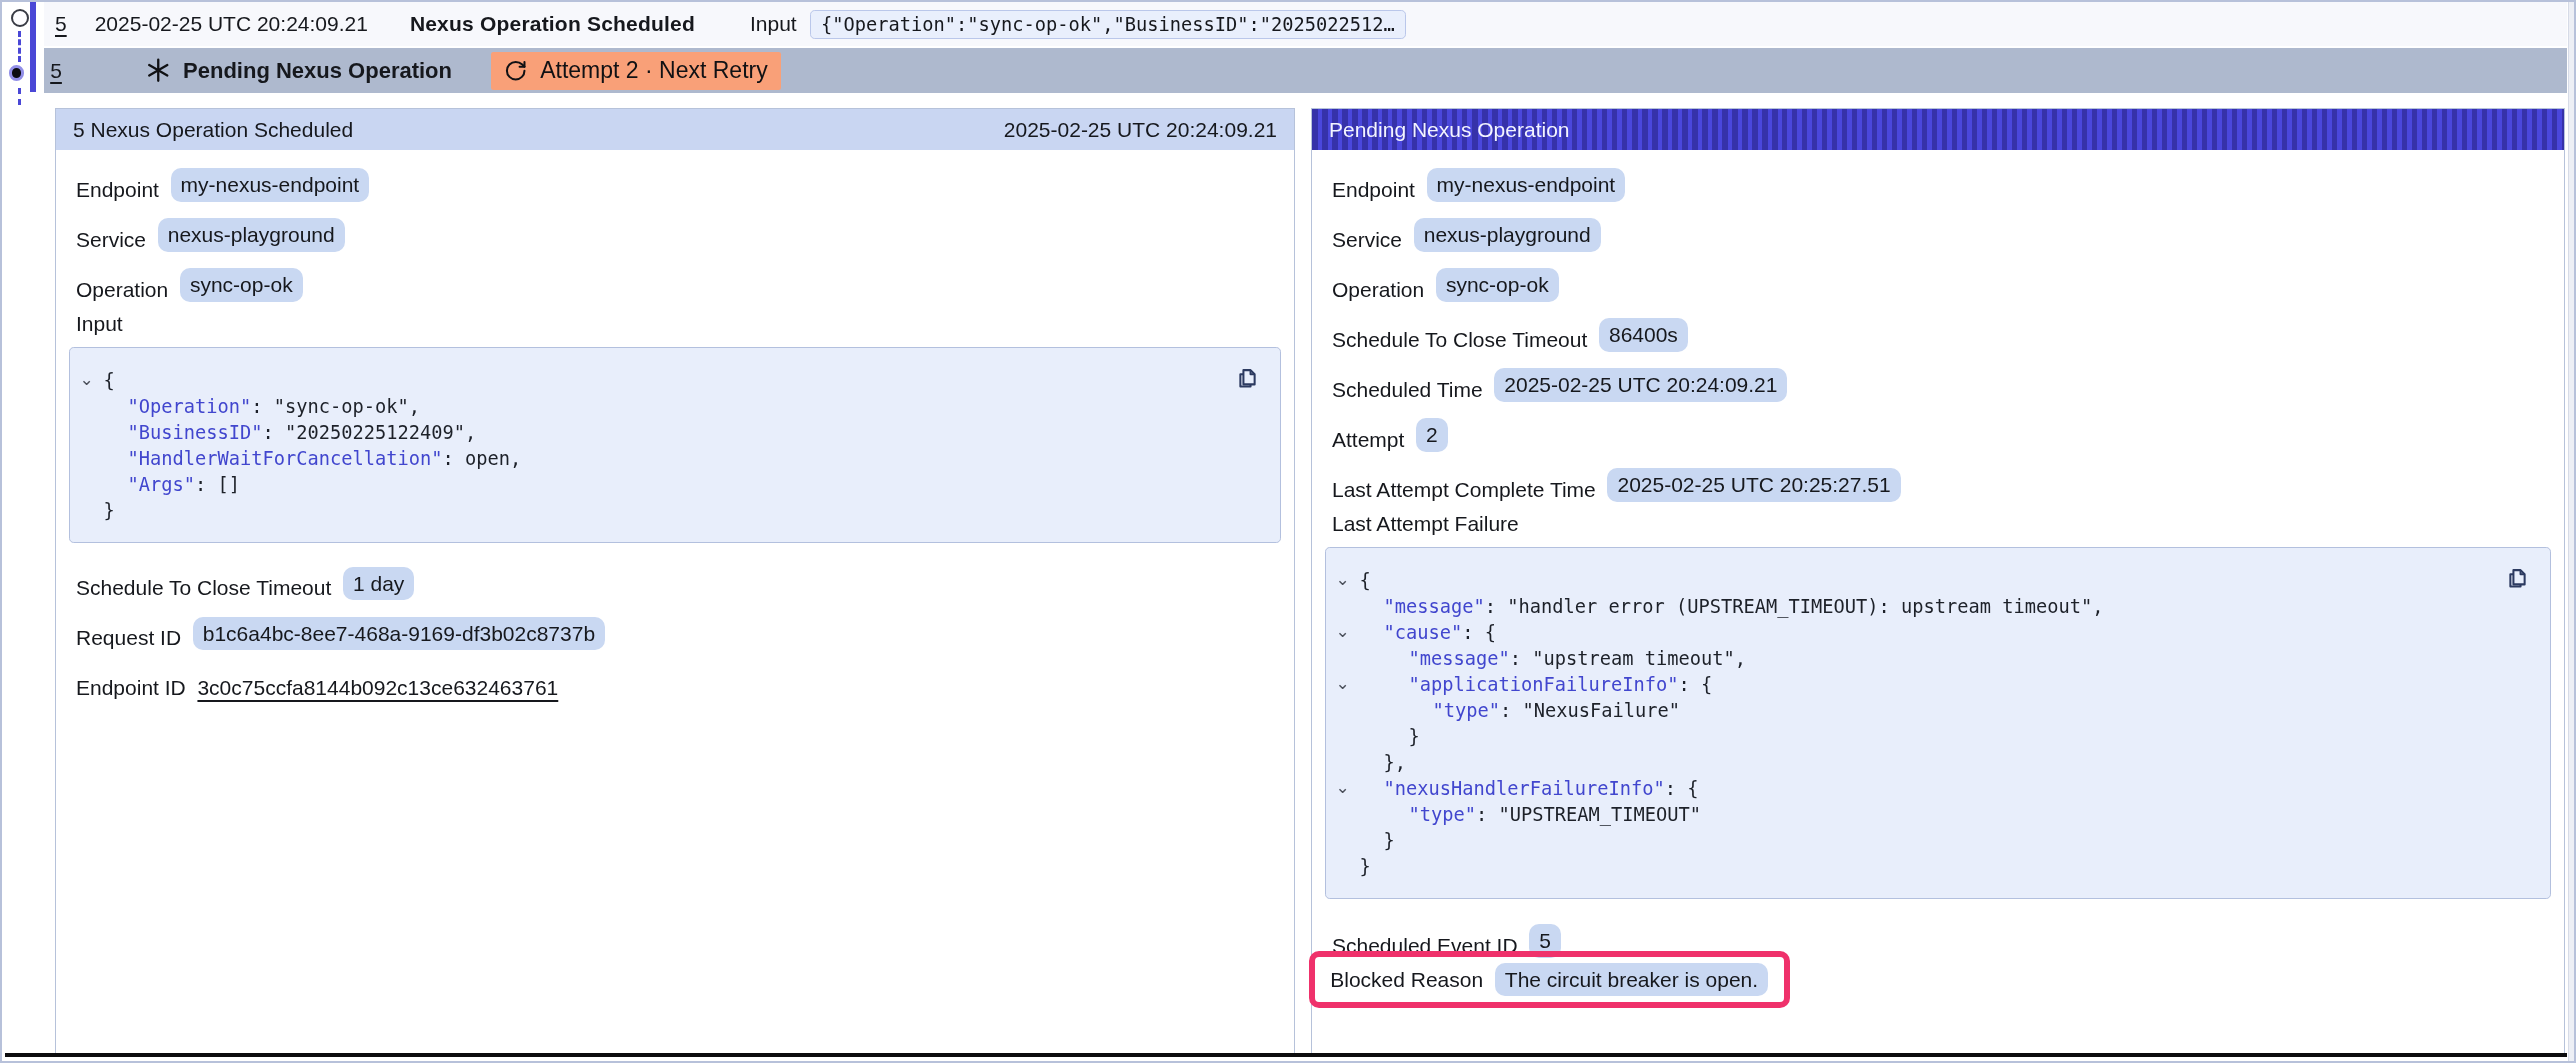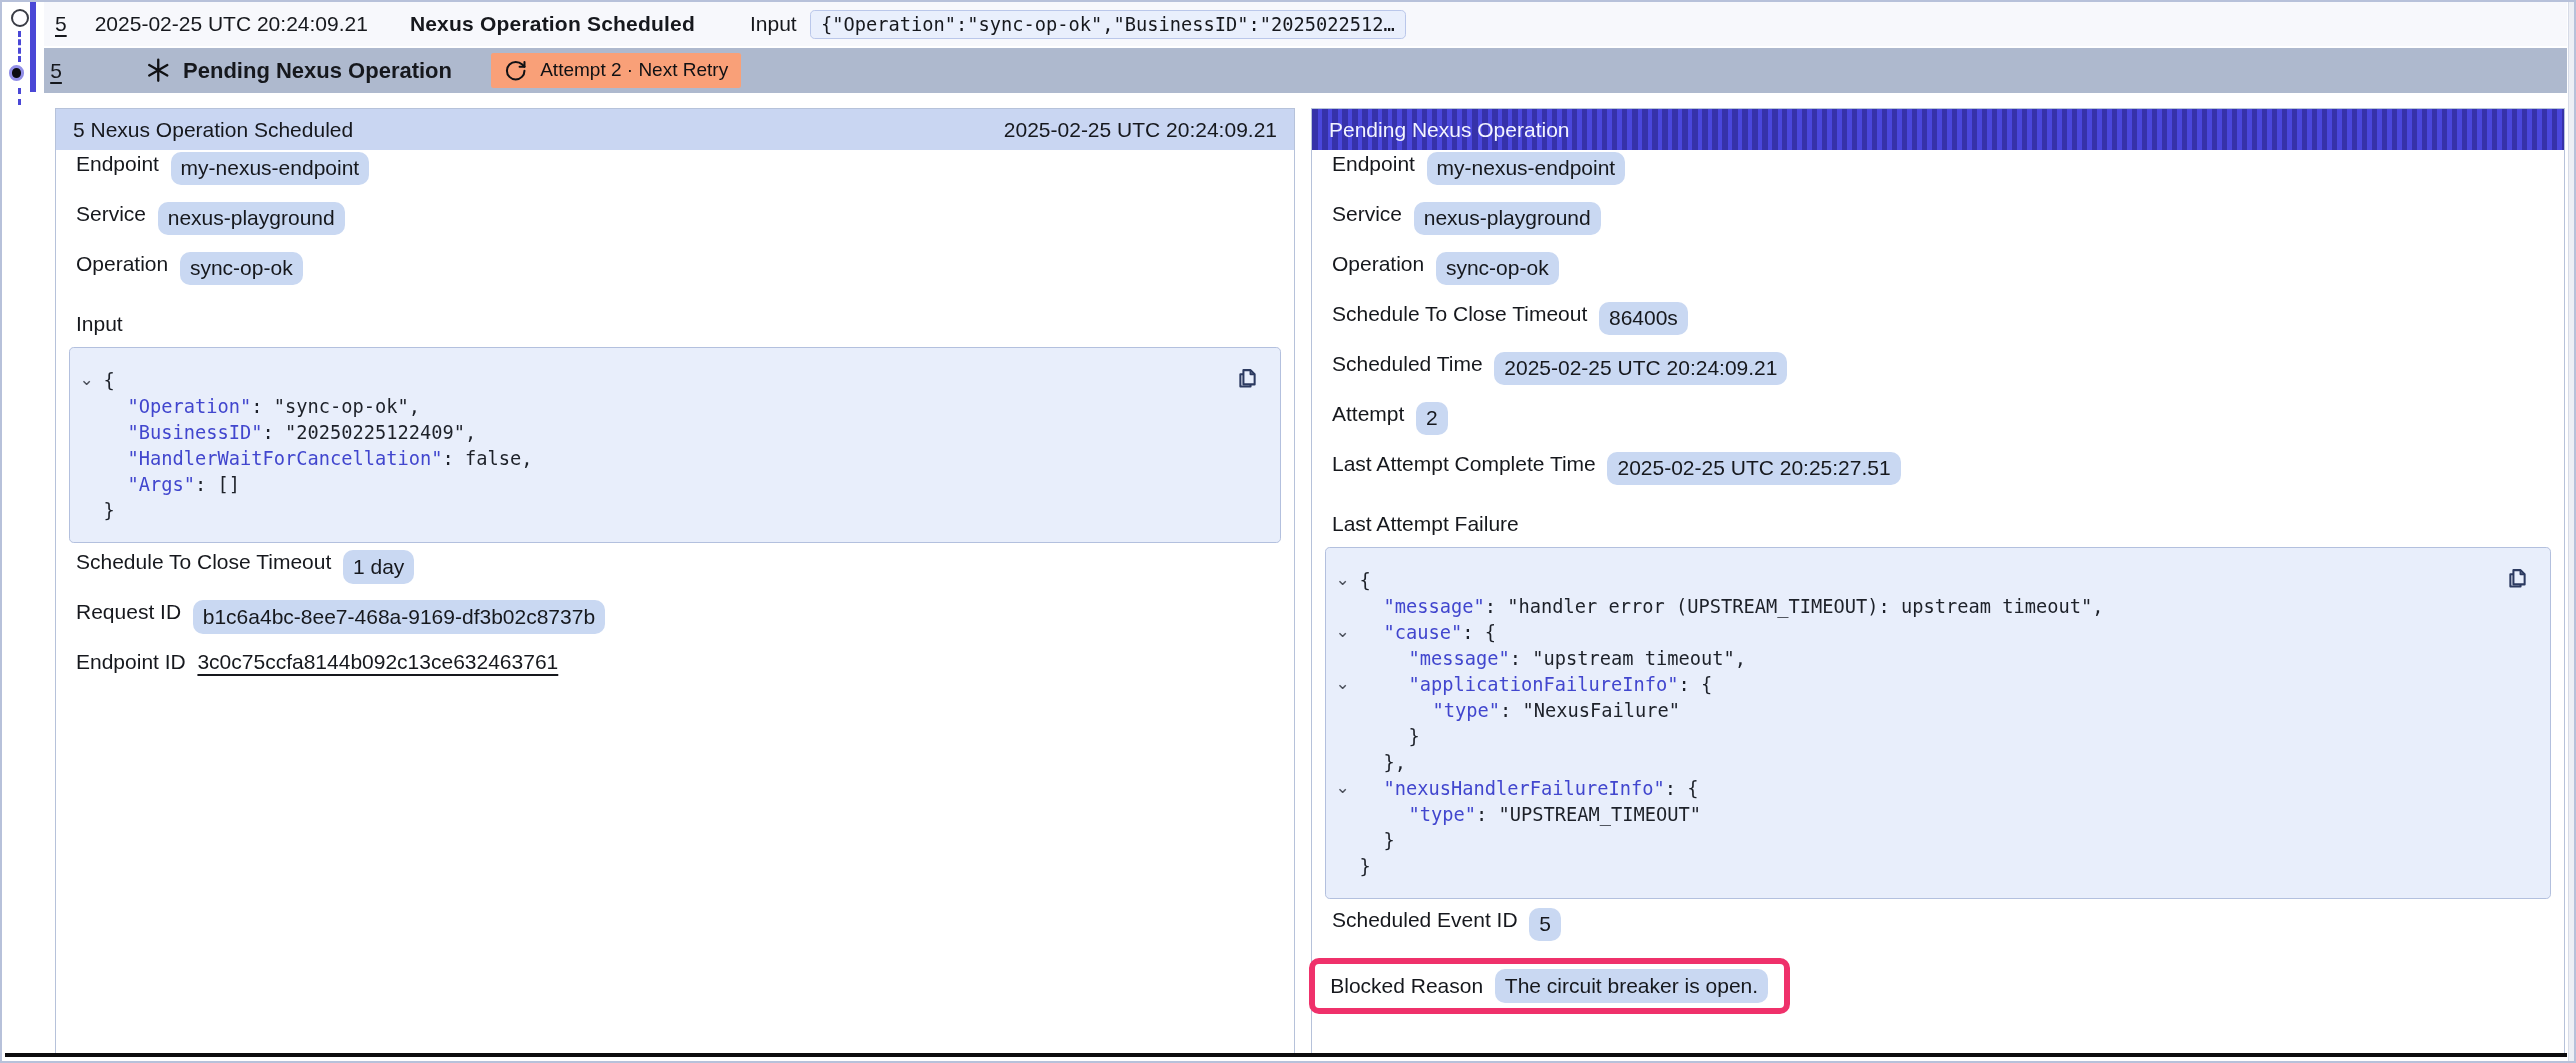--- a/index.html
+++ b/index.html
@@ -45,35 +45,35 @@
   .row1 .in-label{margin-left:55px;}
   .input-chip{
     margin-left:13.3px;font-family:"DejaVu Sans Mono", monospace;font-size:18.7px;
     background:#e9effc;border:1.6px solid #bac7ea;border-radius:4.7px;padding:3.1px 10px;
   }
   .row2 .ev-id{margin-left:6.2px;}
   .asterisk-wrap{margin-left:83px;display:inline-flex;align-items:center;}
   .row2 .ev-title{margin-left:11.7px;font-weight:700;font-size:22px;}
   .retry-badge{
     margin-left:39px;display:inline-flex;align-items:center;gap:12.5px;
-    background:var(--badge);color:#101114;padding:5.5px 13.3px;border-radius:2.3px;font-size:19px;justify-content:center;
+    background:var(--badge);color:#101114;padding:5.5px 13.3px;border-radius:2.3px;font-size:23px;justify-content:center;
   }
 
   
   .panel{position:absolute;top:108px;height:946px;background:#fff;border:1.6px solid var(--panel-border);overflow:visible;}
   .panel.left{left:55px;width:1240px;}
   .panel.right{left:1311px;width:1254px;}
   .panel-header{height:41px;display:flex;align-items:center;justify-content:space-between;padding:0 17px;}
   .panel.left .panel-header{background:var(--hdr-left);}
   .panel.right .panel-header{
     background:repeating-linear-gradient(90deg,var(--stripe-dark) 0 5.5px,var(--stripe-light) 5.5px 10px);
     color:#f3f4ff;
   }
   .fields{padding:1.6px 0 0 20px;}
-  .field-row{height:50px;display:flex;align-items:flex-start;white-space:nowrap;}
+  .field-row{height:50px;display:flex;align-items:flex-end;white-space:nowrap;}
   .field-row .label{margin-right:11.7px;}
   .chip{background:var(--chip);border-radius:10px;padding:4.7px 10px;}
   .link-value{text-decoration:underline;text-underline-offset:4.7px;cursor:pointer;}
   .hl{
     display:inline-flex;align-items:center;border:6.2px solid var(--hl);border-radius:10px;
     padding:5.5px 15.6px;margin-left:-23.4px;background:transparent;
   }
   .section-label-row{height:44px;display:flex;align-items:center;padding-left:20px;}
 
   
@@ -153,21 +153,21 @@
     <button class="copy-btn" title="">
       <svg width="25" height="26.5" viewBox="0 0 24 26" fill="none" stroke="#2c3a60" stroke-width="2" stroke-linejoin="round">
         <path d="M8 6h7l4 4v10H8z"></path>
         <path d="M15 6v4h4"></path>
         <path d="M8 10H5v12h10v-2"></path>
       </svg>
     </button>
   <div class="code-line" style="padding-left: 34px;"><span class="caret">⌄</span><span class="json-txt">{</span></div>
       <div class="code-line" style="padding-left: 58px;"><span class="json-key">"Operation"</span><span class="json-txt">: "sync-op-ok",</span></div>
       <div class="code-line" style="padding-left: 58px;"><span class="json-key">"BusinessID"</span><span class="json-txt">: "20250225122409",</span></div>
-      <div class="code-line" style="padding-left: 58px;"><span class="json-key">"HandlerWaitForCancellation"</span><span class="json-txt">: false,</span></div>
+      <div class="code-line" style="padding-left: 58px;"><span class="json-key">"HandlerWaitForCancellation"</span><span class="json-txt">: open,</span></div>
       <div class="code-line" style="padding-left: 58px;"><span class="json-key">"Args"</span><span class="json-txt">: []</span></div>
       <div class="code-line" style="padding-left: 34px;"><span class="json-txt">}</span></div>
     </div>
   <div class="fields" id="left-fields-bottom" style="padding-top:7.8px;">
       <div class="field-row">
         <span class="label">Schedule To Close Timeout</span>
         <span class="chip">1 day</span>
       </div>
       <div class="field-row">
         <span class="label">Request ID</span>

